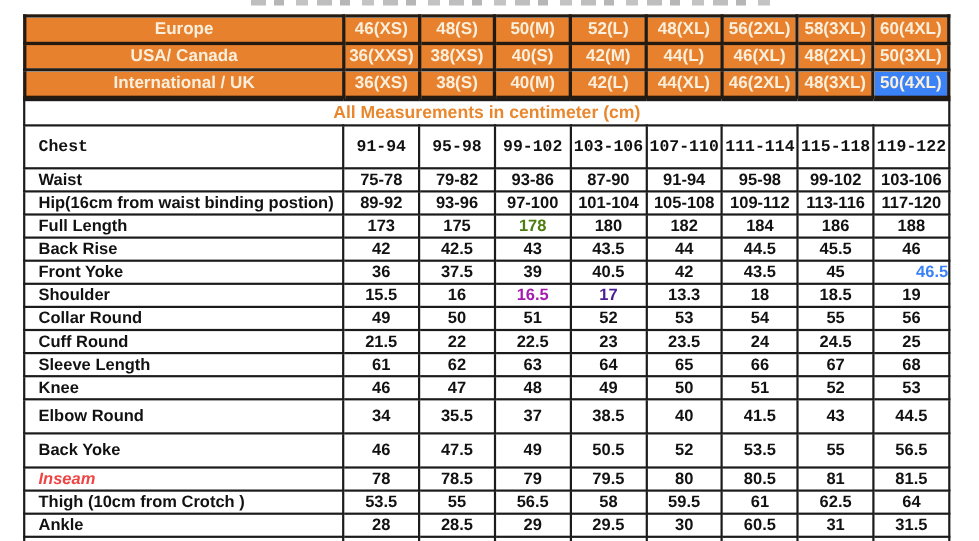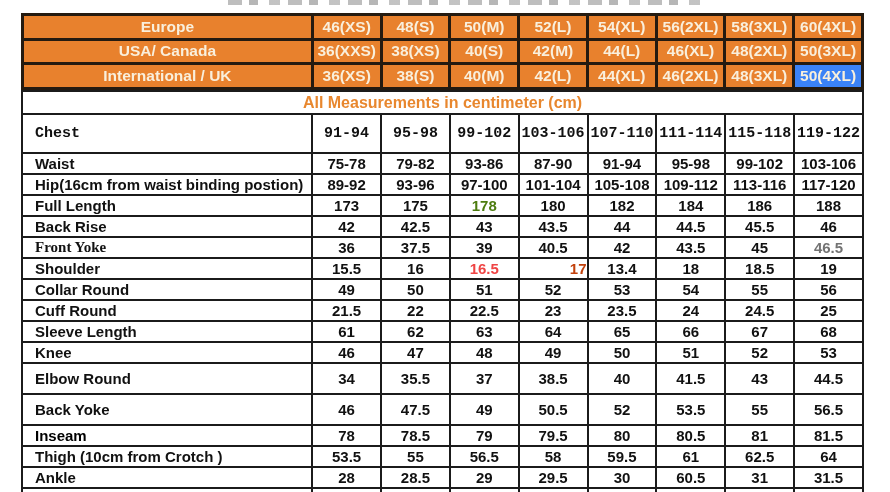--- a/index.html
+++ b/index.html
@@ -80,21 +80,21 @@
         <col class="c-size">
         <col class="c-size">
     </colgroup>
     <tbody id="size-header-body">
         <tr style="height: 22px;">
           <td style="background: rgb(232, 129, 45); color: rgb(249, 239, 220); border-color: rgb(36, 26, 16);">Europe</td>
           <td style="background: rgb(232, 129, 45); color: rgb(249, 239, 220); border-color: rgb(36, 26, 16);">46(XS)</td>
           <td style="background: rgb(232, 129, 45); color: rgb(249, 239, 220); border-color: rgb(36, 26, 16);">48(S)</td>
           <td style="background: rgb(232, 129, 45); color: rgb(249, 239, 220); border-color: rgb(36, 26, 16);">50(M)</td>
           <td style="background: rgb(232, 129, 45); color: rgb(249, 239, 220); border-color: rgb(36, 26, 16);">52(L)</td>
-          <td style="background: rgb(232, 129, 45); color: rgb(249, 239, 220); border-color: rgb(36, 26, 16);">54(XL)</td>
+          <td style="background: rgb(232, 129, 45); color: rgb(249, 239, 220); border-color: rgb(36, 26, 16);">48(XL)</td>
           <td style="background: rgb(232, 129, 45); color: rgb(249, 239, 220); border-color: rgb(36, 26, 16);">56(2XL)</td>
           <td style="background: rgb(232, 129, 45); color: rgb(249, 239, 220); border-color: rgb(36, 26, 16);">58(3XL)</td>
           <td style="background: rgb(232, 129, 45); color: rgb(249, 239, 220); border-color: rgb(36, 26, 16);">60(4XL)</td>
         </tr>
         <tr style="height: 22px;">
           <td style="background: rgb(232, 129, 45); color: rgb(249, 239, 220); border-color: rgb(36, 26, 16);">USA/ Canada</td>
           <td style="background: rgb(232, 129, 45); color: rgb(249, 239, 220); border-color: rgb(36, 26, 16);">36(XXS)</td>
           <td style="background: rgb(232, 129, 45); color: rgb(249, 239, 220); border-color: rgb(36, 26, 16);">38(XS)</td>
           <td style="background: rgb(232, 129, 45); color: rgb(249, 239, 220); border-color: rgb(36, 26, 16);">40(S)</td>
           <td style="background: rgb(232, 129, 45); color: rgb(249, 239, 220); border-color: rgb(36, 26, 16);">42(M)</td>
@@ -182,37 +182,37 @@
           <td style="color: rgb(17, 17, 17); border-color: rgb(27, 27, 27);">42</td>
           <td style="color: rgb(17, 17, 17); border-color: rgb(27, 27, 27);">42.5</td>
           <td style="color: rgb(17, 17, 17); border-color: rgb(27, 27, 27);">43</td>
           <td style="color: rgb(17, 17, 17); border-color: rgb(27, 27, 27);">43.5</td>
           <td style="color: rgb(17, 17, 17); border-color: rgb(27, 27, 27);">44</td>
           <td style="color: rgb(17, 17, 17); border-color: rgb(27, 27, 27);">44.5</td>
           <td style="color: rgb(17, 17, 17); border-color: rgb(27, 27, 27);">45.5</td>
           <td style="color: rgb(17, 17, 17); border-color: rgb(27, 27, 27);">46</td>
         </tr>
         <tr style="height: 21px;">
-          <td class="label-cell" style="color: rgb(17, 17, 17); border-color: rgb(27, 27, 27); font-family: Liberation Serif, serif;">Front Yoke</td>
+          <td class="label-cell" style="color: rgb(17, 17, 17); border-color: rgb(27, 27, 27);">Front Yoke</td>
           <td style="color: rgb(17, 17, 17); border-color: rgb(27, 27, 27);">36</td>
           <td style="color: rgb(17, 17, 17); border-color: rgb(27, 27, 27);">37.5</td>
           <td style="color: rgb(17, 17, 17); border-color: rgb(27, 27, 27);">39</td>
           <td style="color: rgb(17, 17, 17); border-color: rgb(27, 27, 27);">40.5</td>
           <td style="color: rgb(17, 17, 17); border-color: rgb(27, 27, 27);">42</td>
           <td style="color: rgb(17, 17, 17); border-color: rgb(27, 27, 27);">43.5</td>
           <td style="color: rgb(17, 17, 17); border-color: rgb(27, 27, 27);">45</td>
-          <td style="color: #737373; border-color: rgb(27, 27, 27);">46.5</td>
+          <td style="color: #3b82f6; border-color: rgb(27, 27, 27); text-align: right;">46.5</td>
         </tr>
         <tr style="height: 21px;">
           <td class="label-cell" style="color: rgb(17, 17, 17); border-color: rgb(27, 27, 27);">Shoulder</td>
           <td style="color: rgb(17, 17, 17); border-color: rgb(27, 27, 27);">15.5</td>
           <td style="color: rgb(17, 17, 17); border-color: rgb(27, 27, 27);">16</td>
-          <td style="color: #ef4444; border-color: rgb(27, 27, 27); margin-left: 12px;">16.5</td>
-          <td style="color: #c2410c; border-color: rgb(27, 27, 27); text-align: right;">17</td>
-          <td style="color: rgb(17, 17, 17); border-color: rgb(27, 27, 27);">13.4</td>
+          <td style="color: #a21caf; border-color: rgb(27, 27, 27); margin-left: 12px;">16.5</td>
+          <td style="color: #4c1d95; border-color: rgb(27, 27, 27);">17</td>
+          <td style="color: rgb(17, 17, 17); border-color: rgb(27, 27, 27);">13.3</td>
           <td style="color: rgb(17, 17, 17); border-color: rgb(27, 27, 27);">18</td>
           <td style="color: rgb(17, 17, 17); border-color: rgb(27, 27, 27);">18.5</td>
           <td style="color: rgb(17, 17, 17); border-color: rgb(27, 27, 27);">19</td>
         </tr>
         <tr style="height: 21px;">
           <td class="label-cell" style="color: rgb(17, 17, 17); border-color: rgb(27, 27, 27);">Collar Round</td>
           <td style="color: rgb(17, 17, 17); border-color: rgb(27, 27, 27);">49</td>
           <td style="color: rgb(17, 17, 17); border-color: rgb(27, 27, 27);">50</td>
           <td style="color: rgb(17, 17, 17); border-color: rgb(27, 27, 27);">51</td>
           <td style="color: rgb(17, 17, 17); border-color: rgb(27, 27, 27);">52</td>
@@ -270,21 +270,21 @@
           <td style="color: rgb(17, 17, 17); border-color: rgb(27, 27, 27);">46</td>
           <td style="color: rgb(17, 17, 17); border-color: rgb(27, 27, 27);">47.5</td>
           <td style="color: rgb(17, 17, 17); border-color: rgb(27, 27, 27);">49</td>
           <td style="color: rgb(17, 17, 17); border-color: rgb(27, 27, 27);">50.5</td>
           <td style="color: rgb(17, 17, 17); border-color: rgb(27, 27, 27);">52</td>
           <td style="color: rgb(17, 17, 17); border-color: rgb(27, 27, 27);">53.5</td>
           <td style="color: rgb(17, 17, 17); border-color: rgb(27, 27, 27);">55</td>
           <td style="color: rgb(17, 17, 17); border-color: rgb(27, 27, 27);">56.5</td>
         </tr>
         <tr style="height: 21px;">
-          <td class="label-cell" style="color: #000000; border-color: rgb(27, 27, 27);">Inseam</td>
+          <td class="label-cell" style="color: #ef4444; border-color: rgb(27, 27, 27); font-style: italic;">Inseam</td>
           <td style="color: rgb(17, 17, 17); border-color: rgb(27, 27, 27);">78</td>
           <td style="color: rgb(17, 17, 17); border-color: rgb(27, 27, 27);">78.5</td>
           <td style="color: rgb(17, 17, 17); border-color: rgb(27, 27, 27);">79</td>
           <td style="color: rgb(17, 17, 17); border-color: rgb(27, 27, 27);">79.5</td>
           <td style="color: rgb(17, 17, 17); border-color: rgb(27, 27, 27);">80</td>
           <td style="color: rgb(17, 17, 17); border-color: rgb(27, 27, 27);">80.5</td>
           <td style="color: rgb(17, 17, 17); border-color: rgb(27, 27, 27);">81</td>
           <td style="color: rgb(17, 17, 17); border-color: rgb(27, 27, 27);">81.5</td>
         </tr>
         <tr style="height: 21px; margin-left: 20px;">

